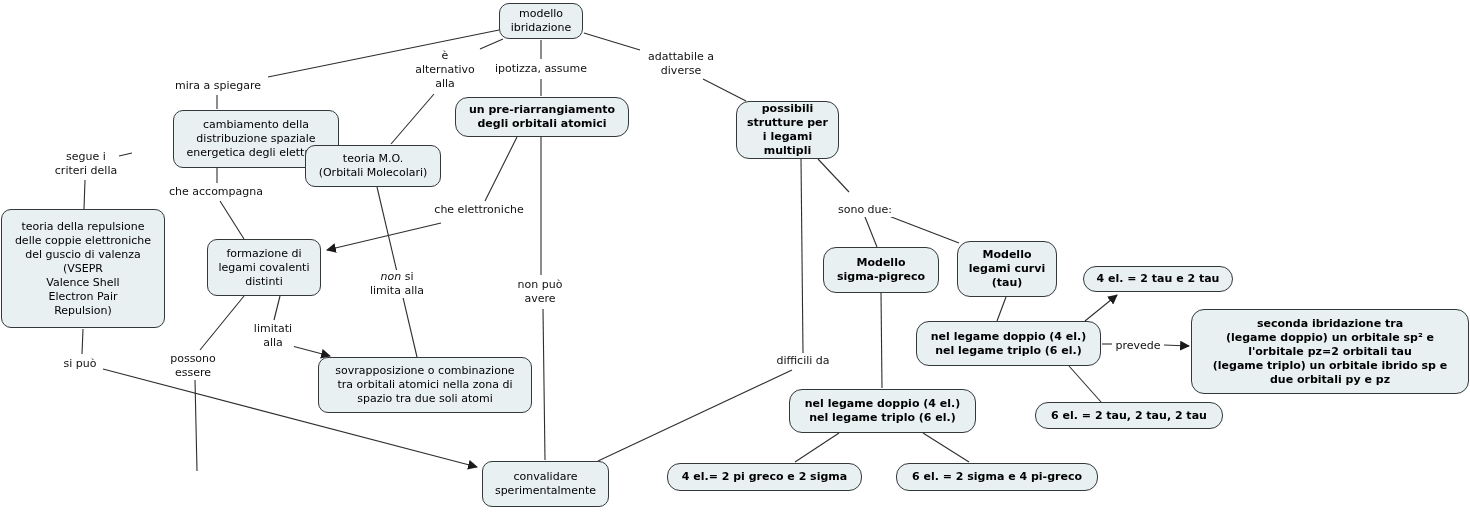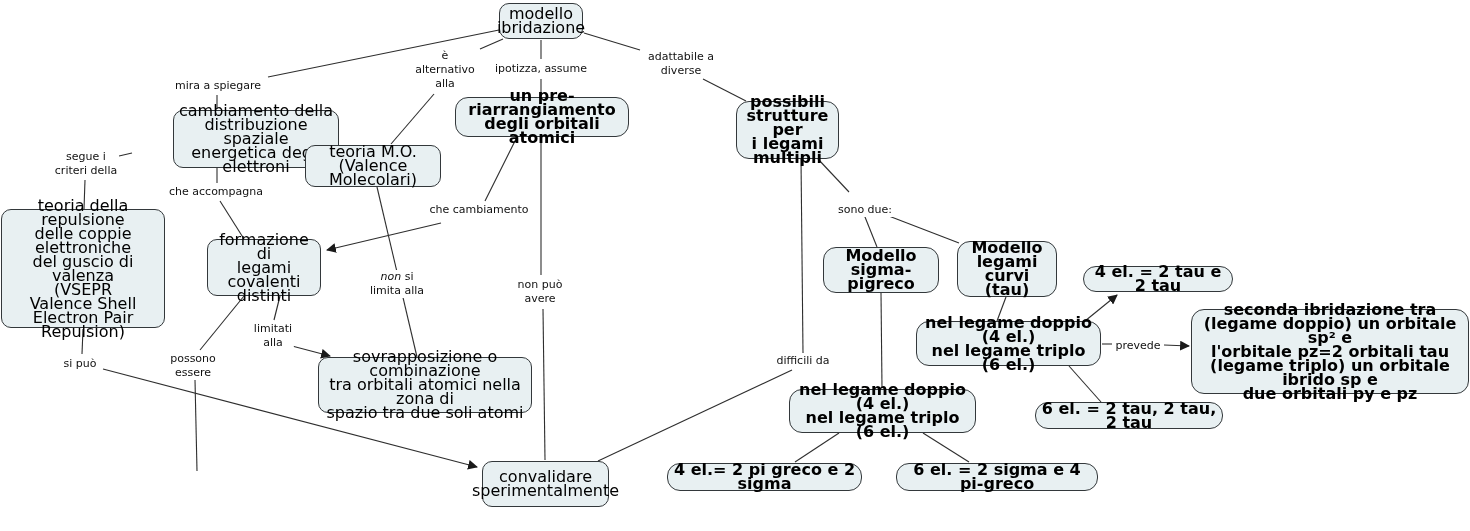--- a/index.html
+++ b/index.html
@@ -14,21 +14,21 @@
   #edges-layer{position:absolute;left:0;top:0;width:1470px;height:531px;}
   .node{
     position:absolute;
     box-sizing:border-box;
     display:flex;align-items:center;justify-content:center;
     text-align:center;
     white-space:pre-line;
     background:#e8f0f2;
     border:1px solid #33383b;
     border-radius:10px;
-    font-size:16px;line-height:14px;
+    font-size:11px;line-height:14px;
     padding:2px 4px;
   }
   .node.bold{font-weight:bold;border-radius:13px;}
   .link-label{
     position:absolute;
     transform:translate(-50%,-50%);
     text-align:center;
     white-space:pre-line;
     background:#ffffff;
     font-size:11px;line-height:14px;
@@ -82,21 +82,21 @@
       <line x1="1069" y1="366" x2="1101" y2="402" stroke="#2e2e2e" stroke-width="1.1"></line>
       <line x1="839" y1="433" x2="795" y2="462" stroke="#2e2e2e" stroke-width="1.1"></line>
       <line x1="923" y1="433" x2="969" y2="462" stroke="#2e2e2e" stroke-width="1.1"></line>
     </svg>
 <div class="node" style="left: 499px; top: 3px; width: 84px; height: 36px;">modello
 ibridazione</div>
     <div class="node" style="left: 133px; top: 110px; width: 166px; height: 58px; margin-left: 40px;">cambiamento della
 distribuzione spaziale
 energetica degli elettroni</div>
     <div class="node" style="left: 305px; top: 145px; width: 136px; height: 42px;">teoria M.O.
-(Valence Molecolari)</div>
+(Orbitali Molecolari)</div>
     <div class="node bold" style="left: 455px; top: 97px; width: 174px; height: 40px;">un pre-riarrangiamento
 degli orbitali atomici</div>
     <div class="node bold" style="left: 736px; top: 101px; width: 103px; height: 58px;">possibili
 strutture per
 i legami multipli</div>
     <div class="node" style="left: 1px; top: 209px; width: 164px; height: 119px;">teoria della repulsione
 delle coppie elettroniche
 del guscio di valenza
 (VSEPR
 Valence Shell
@@ -131,21 +131,21 @@
     <div class="link-label" style="left: 218px; top: 86px;">mira a spiegare</div>
     <div class="link-label" style="left: 445px; top: 70px;">è
 alternativo
 alla</div>
     <div class="link-label" style="left: 541px; top: 69px;">ipotizza, assume</div>
     <div class="link-label" style="left: 681px; top: 64px;">adattabile a
 diverse</div>
     <div class="link-label" style="left: 86px; top: 164px;">segue i
 criteri della</div>
     <div class="link-label" style="left: 216px; top: 192px;">che accompagna</div>
-    <div class="link-label" style="left: 479px; top: 210px;">che cambiamento</div>
+    <div class="link-label" style="left: 479px; top: 210px;">che elettroniche</div>
     <div class="link-label" style="left: 397px; top: 284px; text-align: center;"><i>non</i> si
 limita alla</div>
     <div class="link-label" style="left: 540px; top: 292px;">non può
 avere</div>
     <div class="link-label" style="left: 865px; top: 210px;">sono due:</div>
     <div class="link-label" style="left: 273px; top: 336px;">limitati
 alla</div>
     <div class="link-label" style="left: 80px; top: 364px;">si può</div>
     <div class="link-label" style="left: 193px; top: 366px;">possono
 essere</div>

